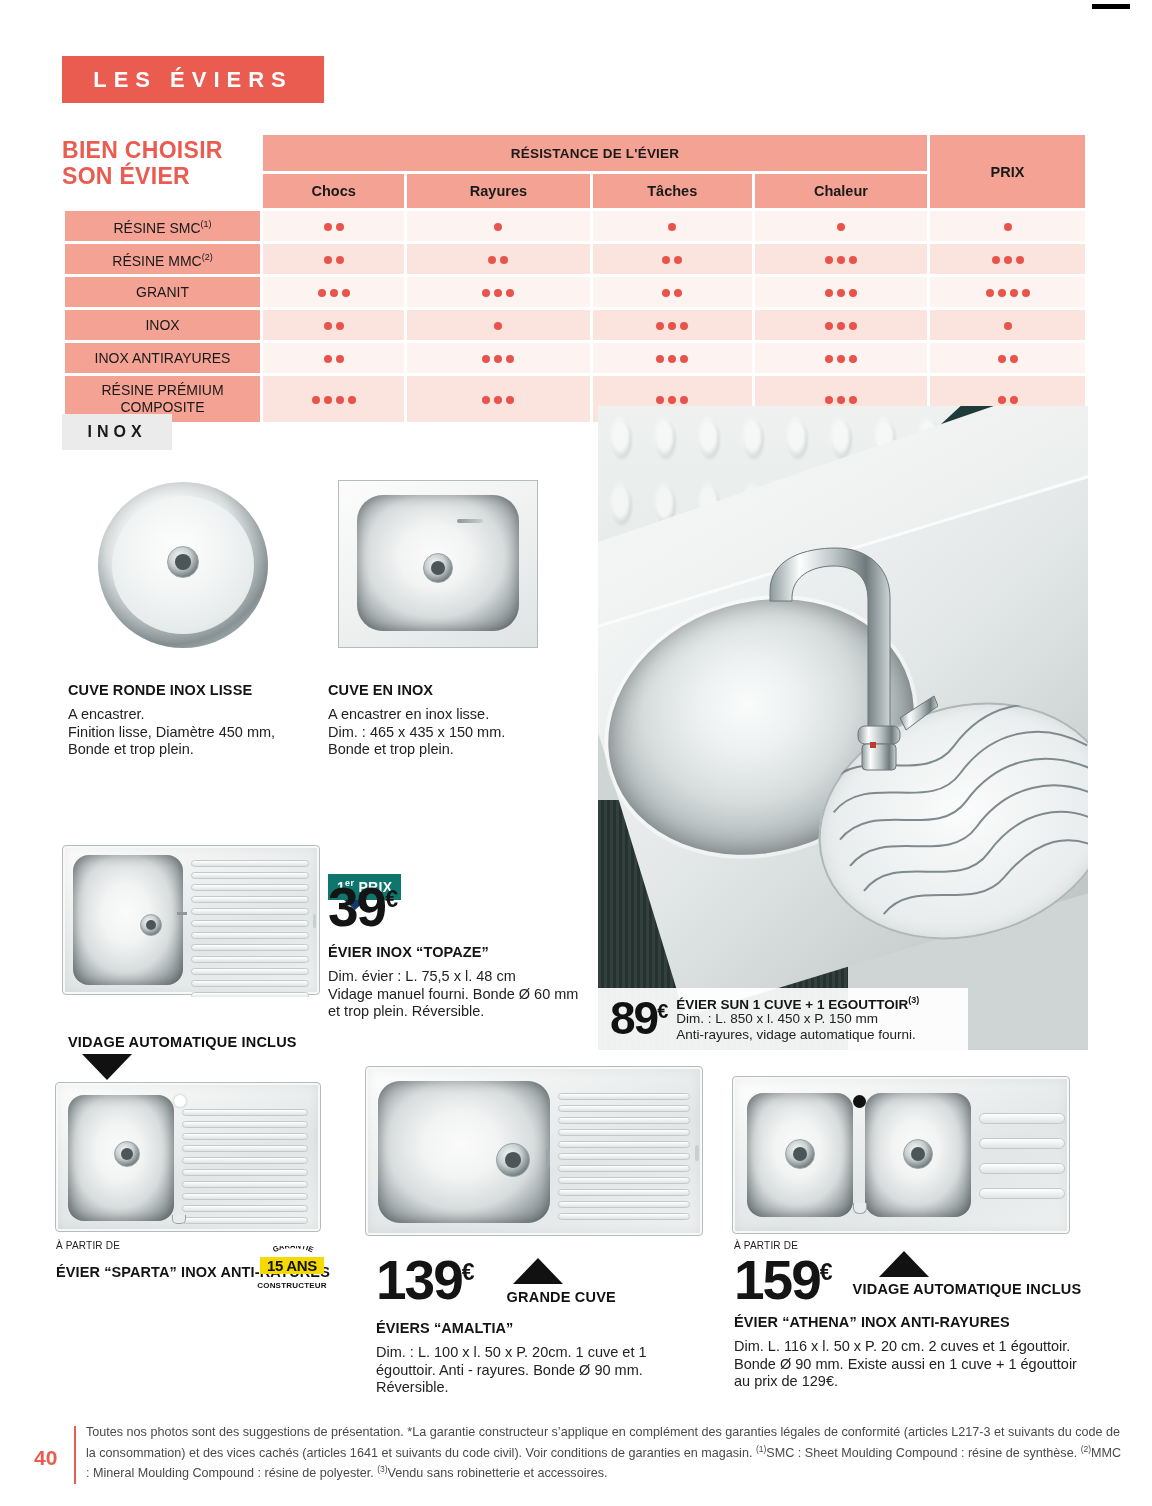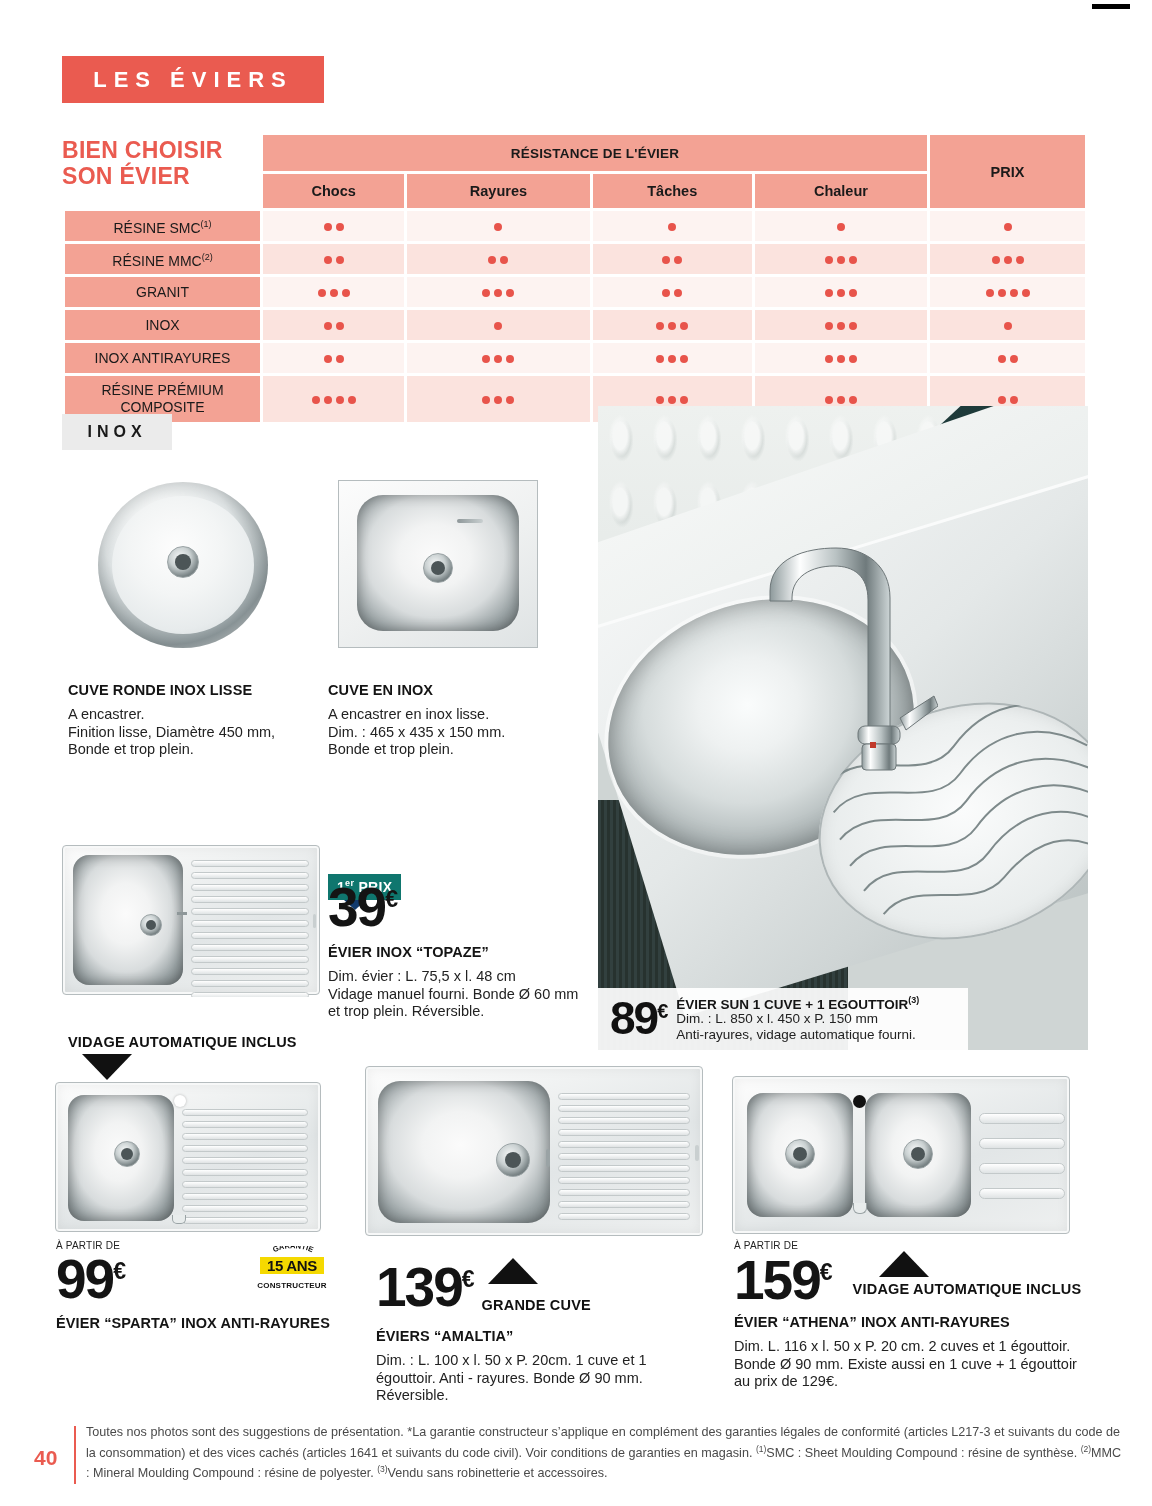--- a/index.html
+++ b/index.html
@@ -542,21 +542,20 @@
         <i></i>
         <i></i>
         <i></i>
         <i></i>
     </div>
     <div style="position:absolute; left:116px; top:132px; width:14px; height:9px; border:1px solid #9aa3a5; border-top:none; border-radius:0 0 5px 5px; background:#e8ecec;"></div>
   </div>
 </div>
 <div style="position:absolute; left:56px; top:1240px;">
   <div class="apartir">À PARTIR DE</div>
-  <div class="price" style="font-size:55px; margin-top:6px;"><span>99</span><span class="cur">€</span></div>
   <div class="ptitle" style="margin-top:13px;">ÉVIER “SPARTA” INOX ANTI-RAYURES</div>
 </div>
 <div class="badge" style="left:256px; top:1246px;">
   <svg class="g" viewBox="0 0 58 14">
     <defs>
         <path id="arcp" d="M2 13 A29 17 0 0 1 56 13"></path>
       </defs>
     <text font-size="7.5" font-weight="bold" fill="#111" font-family="'Liberation Sans',sans-serif">
       <textPath href="#arcp" startOffset="50%" text-anchor="middle" id="badge-arc-text">GARANTIE</textPath>
     </text>
@@ -582,25 +581,25 @@
         <i></i>
         <i></i>
         <i></i>
         <i></i>
         <i></i>
     </div>
     <div style="position:absolute; right:3px; top:78px; width:4px; height:16px; background:#c9cfd0; border-radius:2px;"></div>
   </div>
 </div>
 <div style="position:absolute; left:376px; top:1258px;">
-  <div style="display:flex; align-items:center; gap:7px;">
+  <div style="display:flex; align-items:flex-start; gap:32px;">
     <div class="price" style="font-size:55px;"><span>139</span><span class="cur">€</span></div>
     <div style="margin-bottom:4px;">
       <div class="arrow-up" style="margin-left:6px;"></div>
-      <div class="callout-label" style="margin-top:13px;">GRANDE CUVE</div>
+      <div class="callout-label" style="margin-top:5px;">GRANDE CUVE</div>
     </div>
   </div>
   <div class="ptitle" style="margin-top:11px;">ÉVIERS “AMALTIA”</div>
   <div class="pdesc" style="margin-top:8px; white-space:pre-line;">Dim. : L. 100 x l. 50 x P. 20cm. 1 cuve et 1
 égouttoir. Anti - rayures. Bonde Ø 90 mm.
 Réversible.</div>
 </div>
 
 <div class="photo" style="left:732px; top:1076px; width:342px; height:160px;">
   <div class="sink-plate" style="left:0; top:0; width:338px; height:158px;">

